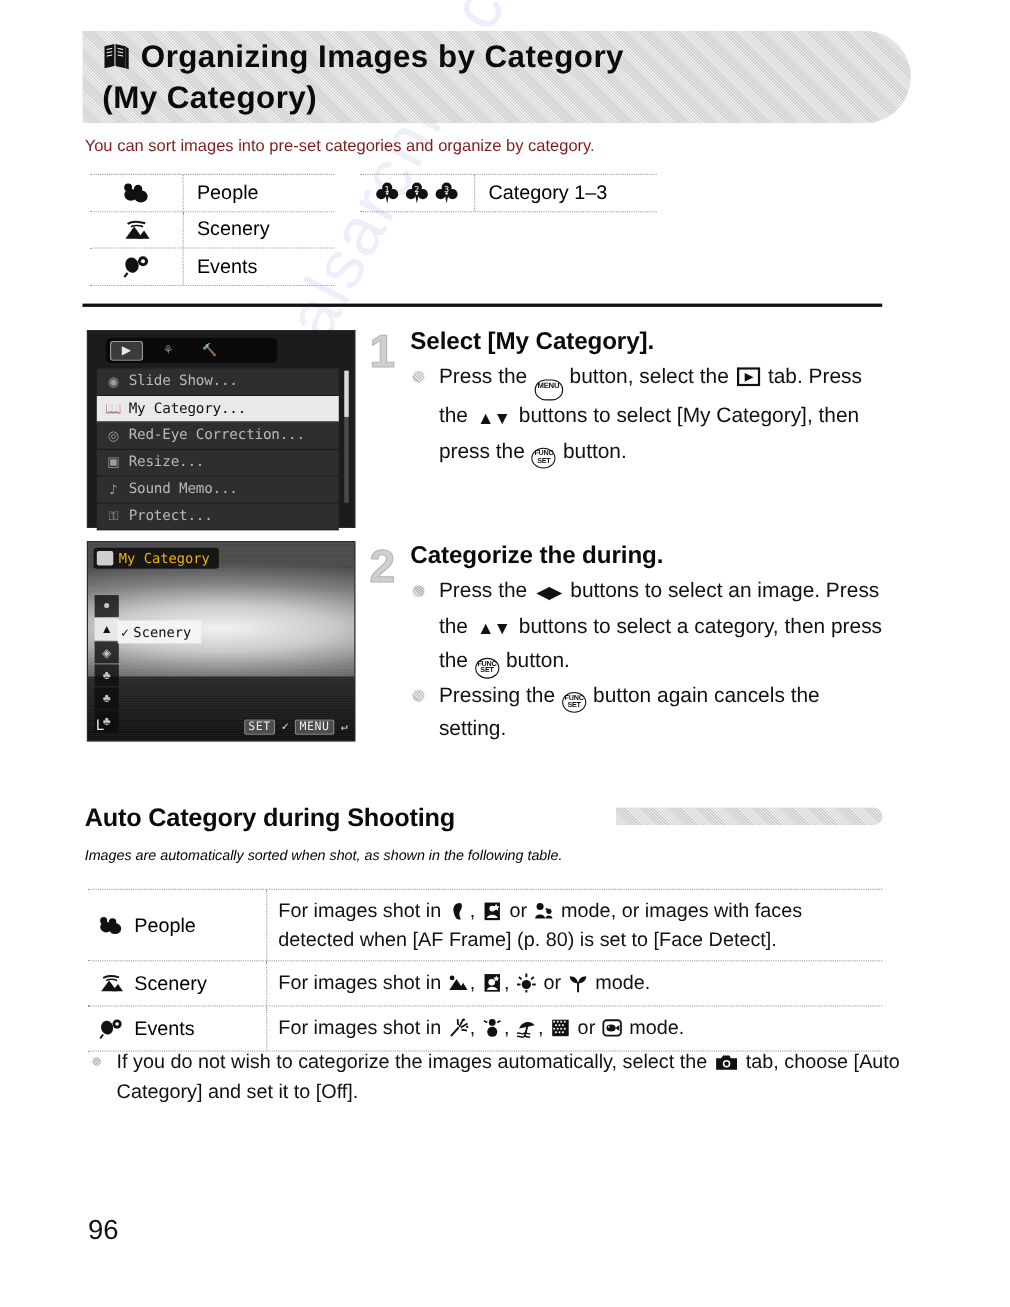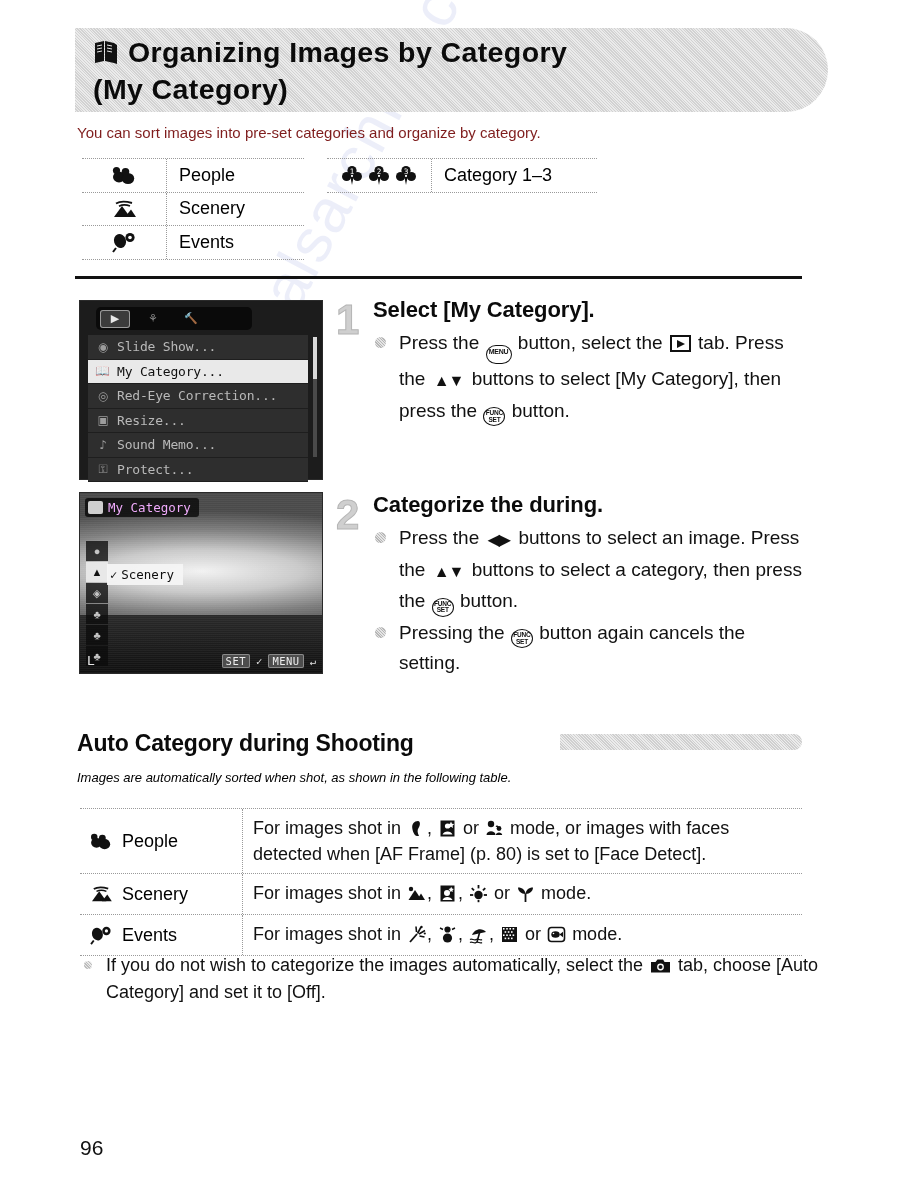--- a/index.html
+++ b/index.html
@@ -211,21 +211,21 @@
     left: 5px; top: 5px;
     height: 19px;
     padding: 0 8px 0 3px;
     background: rgba(10,10,10,.82);
     border-radius: 3px;
     display: flex;
     align-items: center;
     gap: 5px;
     font-size: 12.5px;
     font-family: "DejaVu Sans Mono", monospace;
-    color: #f0abfc;
+    color: #eab308;
   }
   .lcd-title .tico {
     width: 15px; height: 13px;
     background: #cfcfcf;
     border-radius: 2px;
     display: inline-block;
   }
   .catstrip {
     position: absolute;
     left: 6px; top: 48px;
@@ -446,22 +446,22 @@
   .g-cam {
     display: inline-block;
     vertical-align: -3px;
     width: 21px; height: 16px;
     margin: 0 2px;
   }
 
   
   .pageno {
     position: absolute;
-    left: 80px; top: 1136px;
-    font-size: 21px;
+    left: 80px; top: 1104px;
+    font-size: 25px;
     color: #111;
   }
 
   
   .watermark {
     position: absolute;
     left: 170px; top: 430px;
     font-size: 62px;
     color: rgba(110,120,205,0.13);
     transform: rotate(-62deg);

